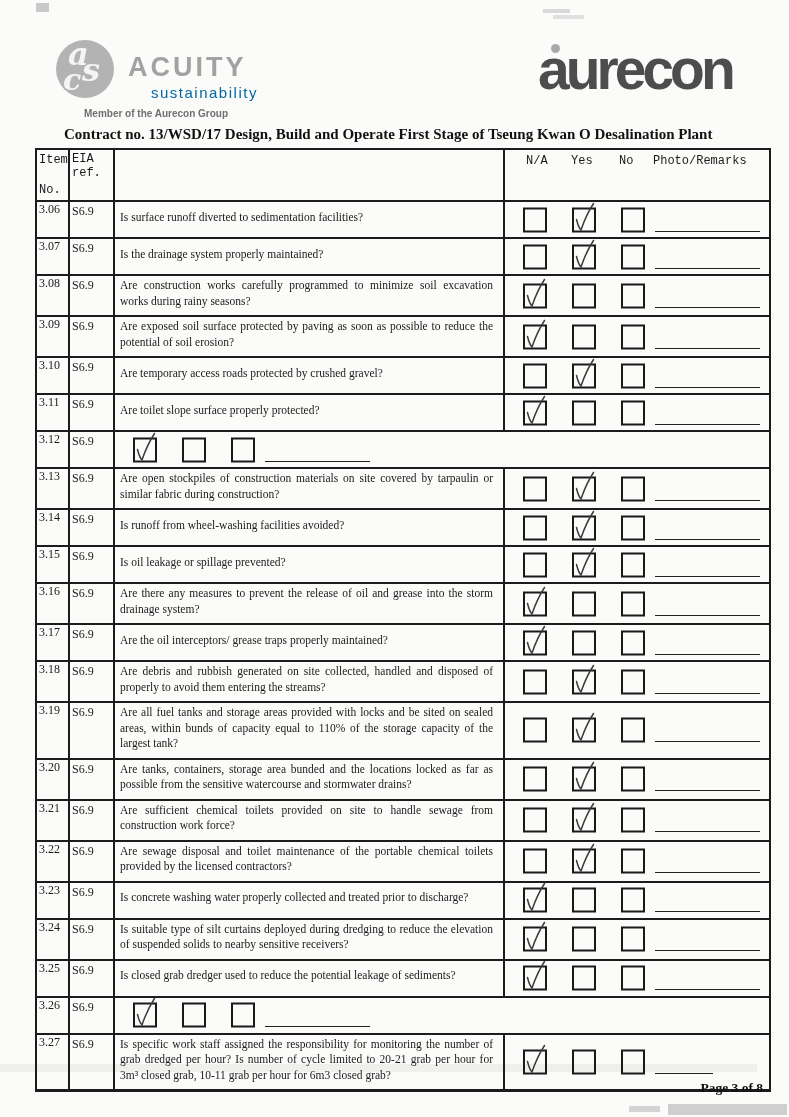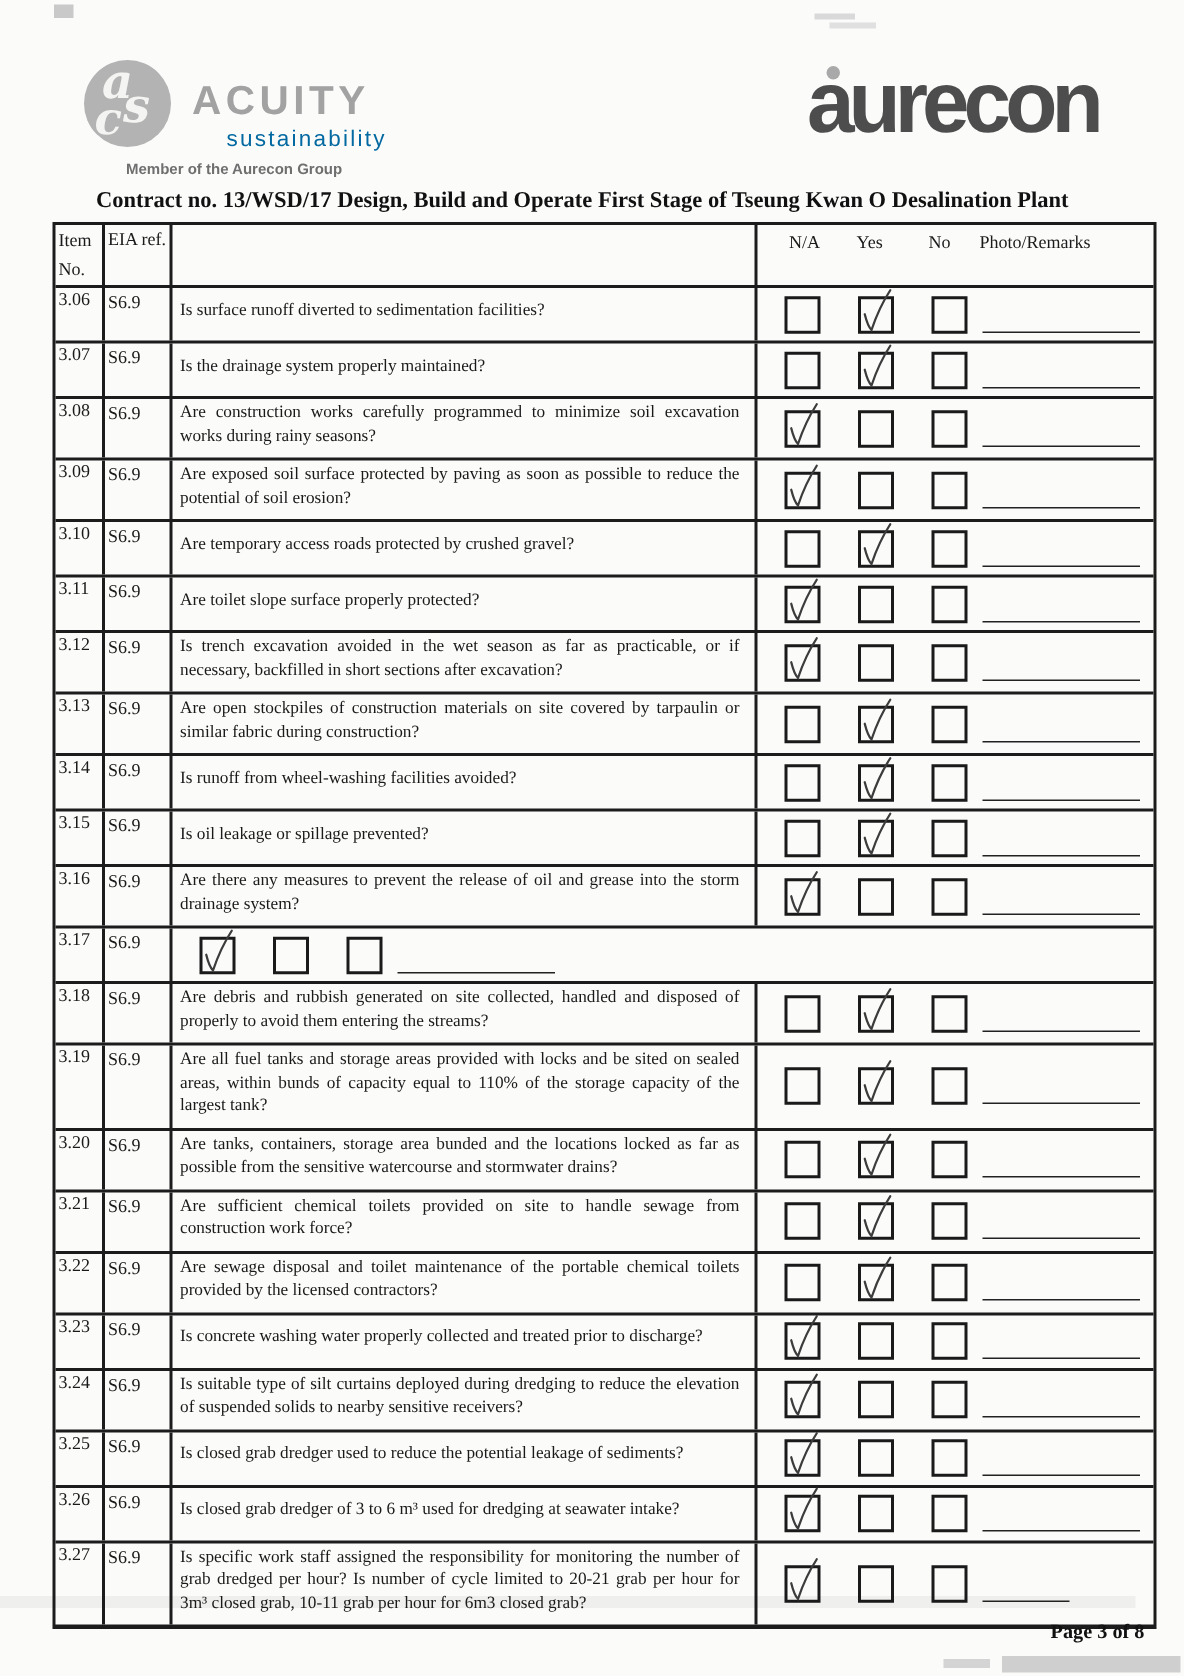--- a/index.html
+++ b/index.html
@@ -38,21 +38,21 @@
                 color:#4d4d4d;letter-spacing:-4px;line-height:0.8;display:inline-block;
                 transform:scaleY(1.02);transform-origin:top left;}
 
   
   .doc-title{position:absolute;left:64px;top:126px;width:700px;font-size:15px;
              font-weight:bold;white-space:nowrap;color:#111;}
 
   
   .checklist{position:absolute;left:35px;top:148px;width:736px;
              border:2px solid #1c1c1c;border-bottom:3px solid #1c1c1c;background:transparent;}
-  .thead{display:flex;height:42px;border-bottom:2px solid #1c1c1c;}
+  .thead{display:flex;height:52px;border-bottom:2px solid #1c1c1c;font-family:Liberation Mono, monospace;}
   .row{display:flex;min-height:37px;border-bottom:2px solid #1c1c1c;}
   .row:last-child{border-bottom:none;}
   .c-item{width:33px;border-right:2px solid #1c1c1c;padding:0 1px 0 2px;font-size:12px;}
   .c-eia{width:45px;border-right:2px solid #1c1c1c;padding:2px 0 0 2px;font-size:12px;}
   .c-q{flex:1;border-right:2px solid #1c1c1c;padding:2px 10px 6px 5px;font-size:11.5px;
        line-height:15.5px;display:flex;align-items:center;}
   .c-q span{width:100%;text-align:justify;}
   .c-check{width:264px;position:relative;padding-left:20px;}
   .hd-item{display:flex;flex-direction:column;justify-content:space-between;
            padding:3px 1px 3px 2px;}
@@ -246,23 +246,20 @@
       <div class="box box-no">
         
       </div>
       <div class="remark-line"></div>
     </div>
   </div>
 
   <div class="row">
     <div class="c-item">3.12</div>
     <div class="c-eia">S6.9</div>
-    <div class="c-q">
-          <span>Is trench excavation avoided in the wet season as far as practicable, or if necessary, backfilled in short sections after excavation?</span>
-        </div>
     <div class="c-check">
       <div class="box box-na checked">
         <svg class="tick" viewBox="0 0 24 25">
               <path d="M4.5 12 C5.5 16 7.5 21 9 22.5 C10.5 18 15 6 21.5 -4"></path>
             </svg>
       </div>
       <div class="box box-yes">
         
       </div>
       <div class="box box-no">
@@ -356,20 +353,23 @@
       <div class="box box-no">
         
       </div>
       <div class="remark-line"></div>
     </div>
   </div>
 
   <div class="row">
     <div class="c-item">3.17</div>
     <div class="c-eia">S6.9</div>
+    <div class="c-q">
+          <span>Are the oil interceptors/ grease traps properly maintained?</span>
+        </div>
     <div class="c-check">
       <div class="box box-na checked">
         <svg class="tick" viewBox="0 0 24 25">
               <path d="M4.5 12 C5.5 16 7.5 21 9 22.5 C10.5 18 15 6 21.5 -4"></path>
             </svg>
       </div>
       <div class="box box-yes">
         
       </div>
       <div class="box box-no">
@@ -551,23 +551,20 @@
       <div class="box box-no">
         
       </div>
       <div class="remark-line"></div>
     </div>
   </div>
 
   <div class="row">
     <div class="c-item">3.26</div>
     <div class="c-eia">S6.9</div>
-    <div class="c-q">
-          <span>Is closed grab dredger of 3 to 6 m³ used for dredging at seawater intake?</span>
-        </div>
     <div class="c-check">
       <div class="box box-na checked">
         <svg class="tick" viewBox="0 0 24 25">
               <path d="M4.5 12 C5.5 16 7.5 21 9 22.5 C10.5 18 15 6 21.5 -4"></path>
             </svg>
       </div>
       <div class="box box-yes">
         
       </div>
       <div class="box box-no">

